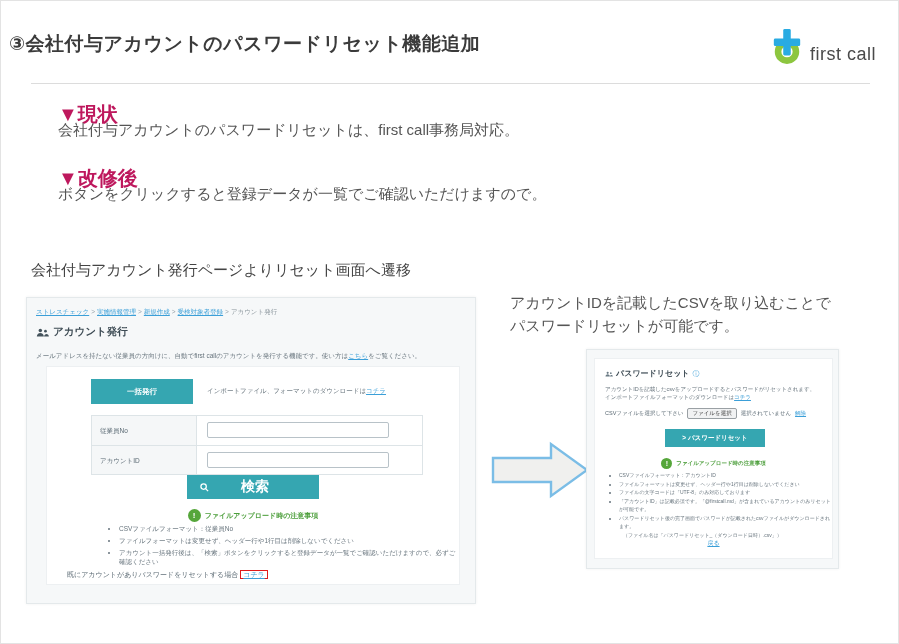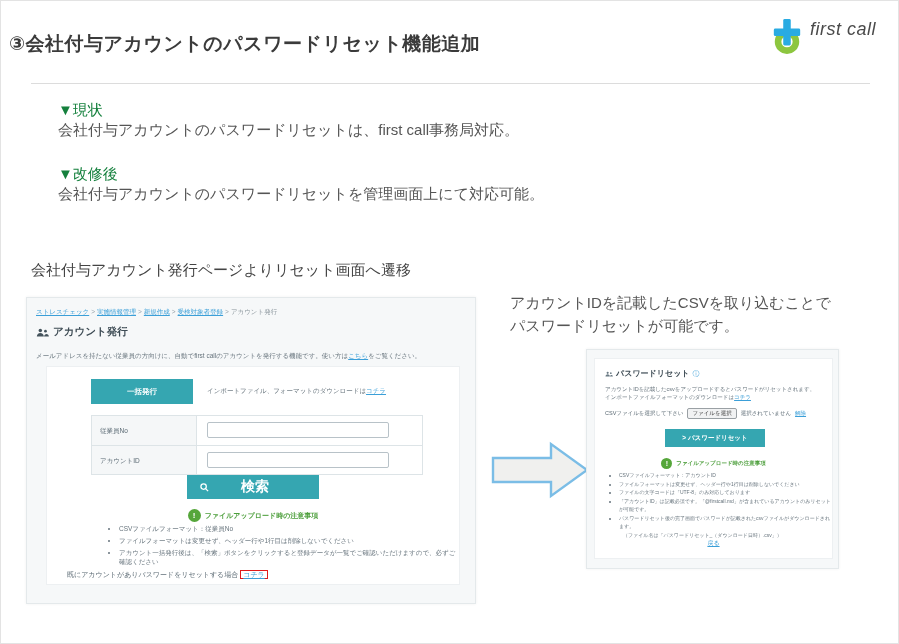--- a/index.html
+++ b/index.html
@@ -1,26 +1,26 @@
 <!DOCTYPE html>
 <html><head>
 <meta charset="utf-8">
 <style>
   * { margin:0; padding:0; box-sizing:border-box; }
   body { background:#fff; font-family:"Liberation Sans","DejaVu Sans",sans-serif; }
   .slide { position:relative; width:899px; height:644px; background:#fff; border:1px solid #e3e3e3; overflow:hidden; }
 
   
   .page-title { position:absolute; left:8px; top:30px; font-size:19px; font-weight:bold; color:#3b3b3b; letter-spacing:.5px; }
-  .logo { position:absolute; right:22px; top:18px; display:flex; align-items:flex-start; gap:7px;font-style:italic; }
+  .logo { position:absolute; right:22px; top:28px; display:flex; align-items:flex-end; gap:7px; }
   .logo-text { font-size:18px; color:#4a4a4a; letter-spacing:.5px; }
   .divider { position:absolute; left:30px; right:28px; top:82px; height:1px; background:#dcdcdc; }
 
   
-  .sec-h { position:absolute; left:57px; font-size:15px; font-weight:normal; color:#15803d; }
+  .sec-h { position:absolute; left:57px; font-size:20px; font-weight:bold; color:#be185d; }
   .sec-b { position:absolute; left:57px; font-size:15px; color:#555; }
   .h-current { top:100px; } .b-current { top:120px; }
   .h-after { top:164px; } .b-after { top:184px; }
   .caption { position:absolute; left:30px; top:260px; font-size:15px; color:#444; }
 
   
   .shot { position:absolute; background:#f6f8f9; border:1px solid #e4e9eb; box-shadow:0 0 3px rgba(0,0,0,.06); }
   .shot-l { left:25px; top:296px; width:450px; height:307px; }
   .shot-r { left:585px; top:348px; width:253px; height:220px; }
   .card { position:absolute; background:#fff; border:1px solid #edf0f2; }
@@ -95,21 +95,21 @@
         <rect x="3" y="10" width="28" height="8" rx="1.5" fill="#29abe2"></rect>
       </svg>
     </span>
     <span class="logo-text">first call</span>
   </div>
   <div class="divider"></div>
 
   <div class="sec-h h-current">▼現状</div>
   <div class="sec-b b-current">会社付与アカウントのパスワードリセットは、first call事務局対応。</div>
   <div class="sec-h h-after">▼改修後</div>
-  <div class="sec-b b-after">会社付与アカウントのパスワードリセットを管理画面上にて対応可能。</div>
+  <div class="sec-b b-after">ボタンをクリックすると登録データが一覧でご確認いただけますので。</div>
 
   <div class="caption">会社付与アカウント発行ページよりリセット画面へ遷移</div>
 
   <div class="shot shot-l">
     <div class="crumbs">
       <a class="lnk">ストレスチェック</a><span class="sep">&gt;</span><a class="lnk">実施情報管理</a><span class="sep">&gt;</span><a class="lnk">新規作成</a><span class="sep">&gt;</span><a class="lnk">受検対象者登録</a><span class="sep">&gt;</span><span class="last">アカウント発行</span>
     </div>
 
     <div class="shotl-title">
       <span style="display:flex;color:#44535c;">

